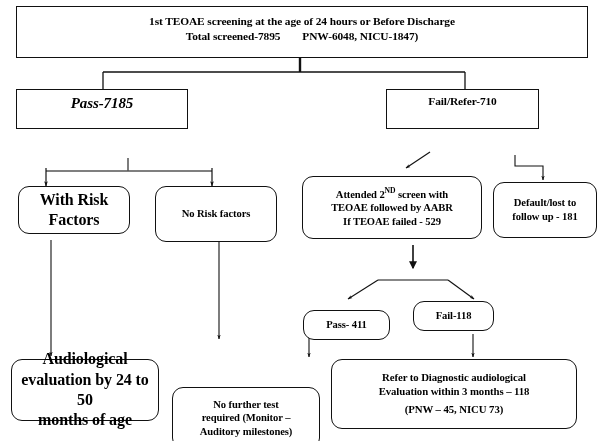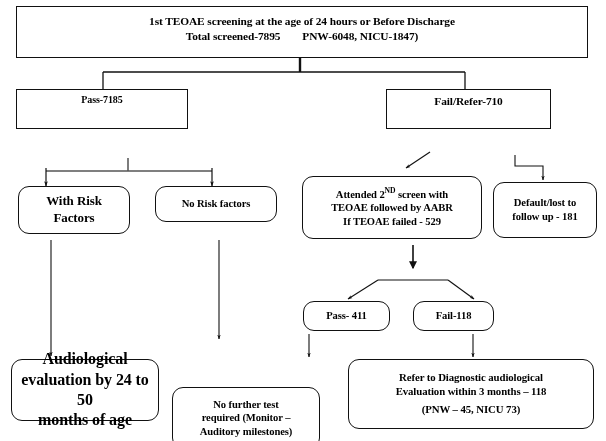--- a/index.html
+++ b/index.html
@@ -44,31 +44,31 @@
   }
   .node .txt {
     width: 100%;
     padding: 0 4px;
     line-height: 1.28;
   }
   .node.topbox .txt { padding-top: 7px; }
   .node.rowbox .txt { padding-top: 4px; }
 
   .n-top      { left: 16px;  top: 6px;   width: 572px; height: 52px;  font-size: 11.4px; }
-  .n-pass     { left: 16px;  top: 89px;  width: 172px; height: 40px;  font-size: 10px; }
-  .n-fail     { left: 386px; top: 89px;  width: 165px; height: 40px;  font-size: 11.4px; }
-  .n-withrisk { left: 18px;  top: 186px; width: 112px; height: 48px;  font-size: 13px; }
-  .n-norisk   { left: 155px; top: 186px; width: 122px; height: 36px;  font-size: 10.6px; }
+  .n-pass     { left: 16px;  top: 89px;  width: 172px; height: 40px;  font-size: 15px; font-style: italic; }
+  .n-fail     { left: 386px; top: 89px;  width: 153px; height: 40px;  font-size: 11.4px; }
+  .n-withrisk { left: 18px;  top: 186px; width: 112px; height: 48px;  font-size: 16px; }
+  .n-norisk   { left: 155px; top: 186px; width: 122px; height: 56px;  font-size: 10.6px; }
   .n-attended { left: 302px; top: 176px; width: 180px; height: 63px;  font-size: 10.6px; }
   .n-default  { left: 493px; top: 182px; width: 104px; height: 56px;  font-size: 10.6px; }
-  .n-pass411  { left: 303px; top: 301px; width: 87px;  height: 30px;  font-size: 10.6px; }
+  .n-pass411  { left: 303px; top: 310px; width: 87px;  height: 30px;  font-size: 10.6px; }
   .n-fail118  { left: 413px; top: 301px; width: 81px;  height: 30px;  font-size: 10.6px; }
   .n-audio    { left: 11px;  top: 359px; width: 148px; height: 62px;  font-size: 16px; }
   .n-nofurther{ left: 172px; top: 359px; width: 148px; height: 62px;  font-size: 10.6px; margin-top: 28px; }
-  .n-refer    { left: 348px; top: 359px; width: 246px; height: 70px;  font-size: 10.8px; }
+  .n-refer    { left: 331px; top: 359px; width: 246px; height: 70px;  font-size: 10.8px; }
 
   .sup { font-size: 0.72em; vertical-align: super; }
   .line2 { display: block; }
   .spacer-sm { display: block; height: 5px; }
 </style>
 </head>
 <body>
 
 <div id="canvas">
 

